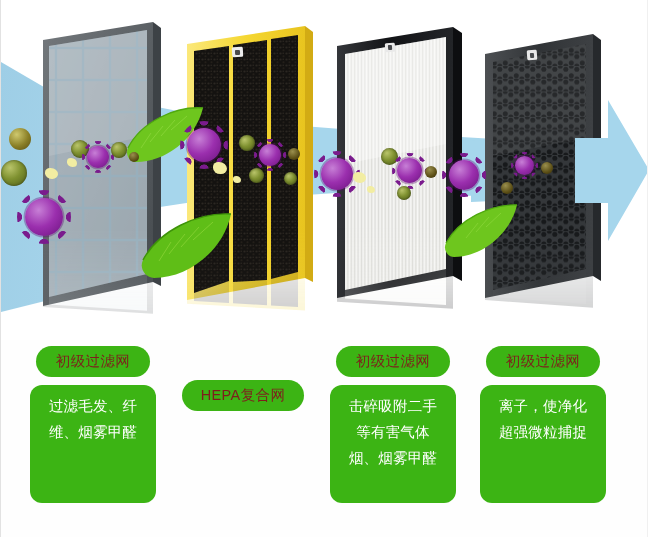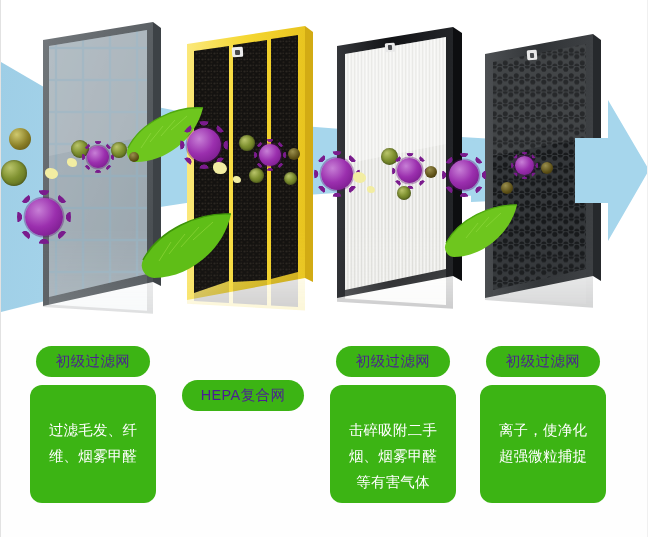--- a/index.html
+++ b/index.html
@@ -115,38 +115,38 @@
   #labels {
     position: absolute; left: 0; top: 340px;
     width: 648px; height: 197px;
   }
   .col { position: absolute; top: 0; width: 152px; }
   .pill {
     margin: 6px auto 0;
     width: 114px; height: 31px;
     border-radius: 16px;
     background: #3cb414;
-    color: #4c1d95;
+    color: #7f1d1d;
     font-size: 14.5px;
     line-height: 31px;
     text-align: center;
     letter-spacing: .4px;
     white-space: nowrap;
   }
   .pill.wide { width: 122px; margin-top: 40px; }
   .card {
     margin: 8px auto 16px;
     width: 126px; height: 118px;
     border-radius: 12px;
     background: #3cb414;
     color: #ffffff;
     font-size: 14.5px;
     line-height: 26px;
     text-align: center;
-    padding: 32px 6px 0;
+    padding: 8px 6px 0;
     letter-spacing: .2px;
   }
 </style>
 </head>
 <body>
 
 <div id="root">
 
   <div id="stage">
 
@@ -348,22 +348,22 @@
     </div>
 
     <div class="col" style="left:166px;">
       <div class="pill wide">HEPA复合网</div>
     </div>
 
     <div class="col" style="left:316px;">
       <div class="pill">初级过滤网</div>
       <div class="card">
         <div>击碎吸附二手</div>
+        <div>等有害气体</div>
         <div>烟、烟雾甲醛</div>
-        <div>等有害气体</div>
       </div>
     </div>
 
     <div class="col" style="left:466px;">
       <div class="pill">初级过滤网</div>
       <div class="card">
         <div>离子，使净化</div>
         <div>超强微粒捕捉</div>
       </div>
     </div>

